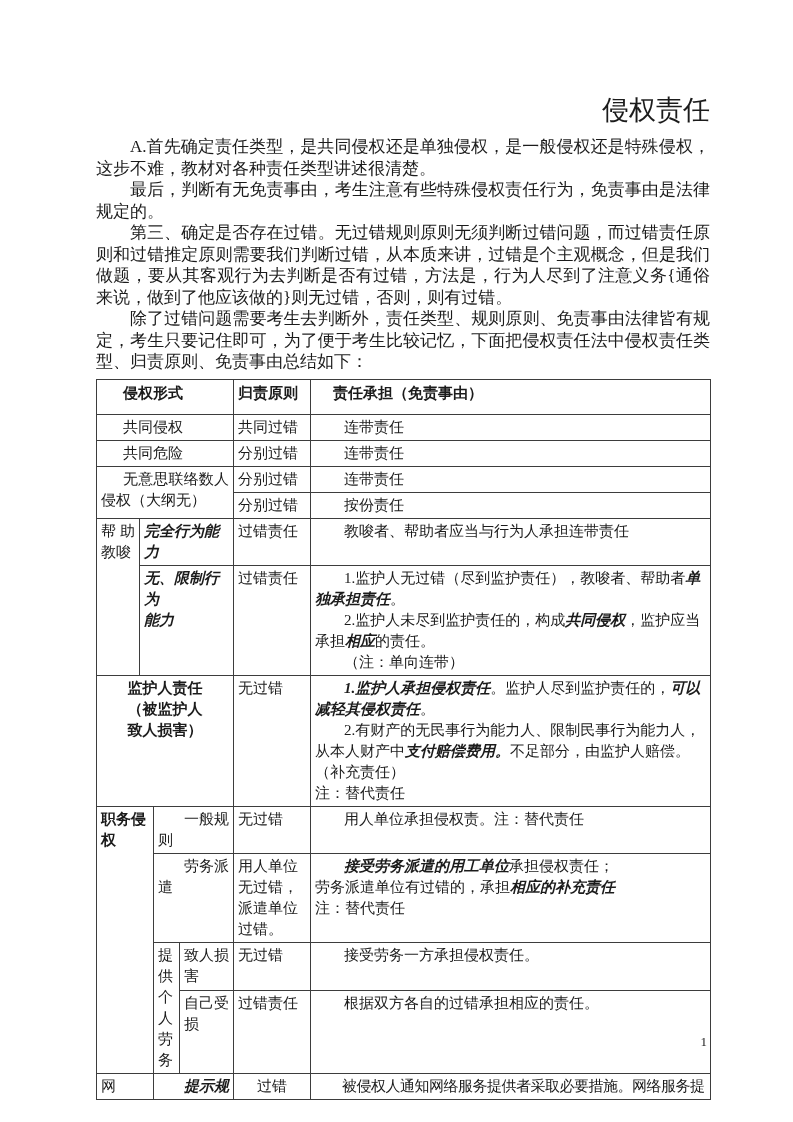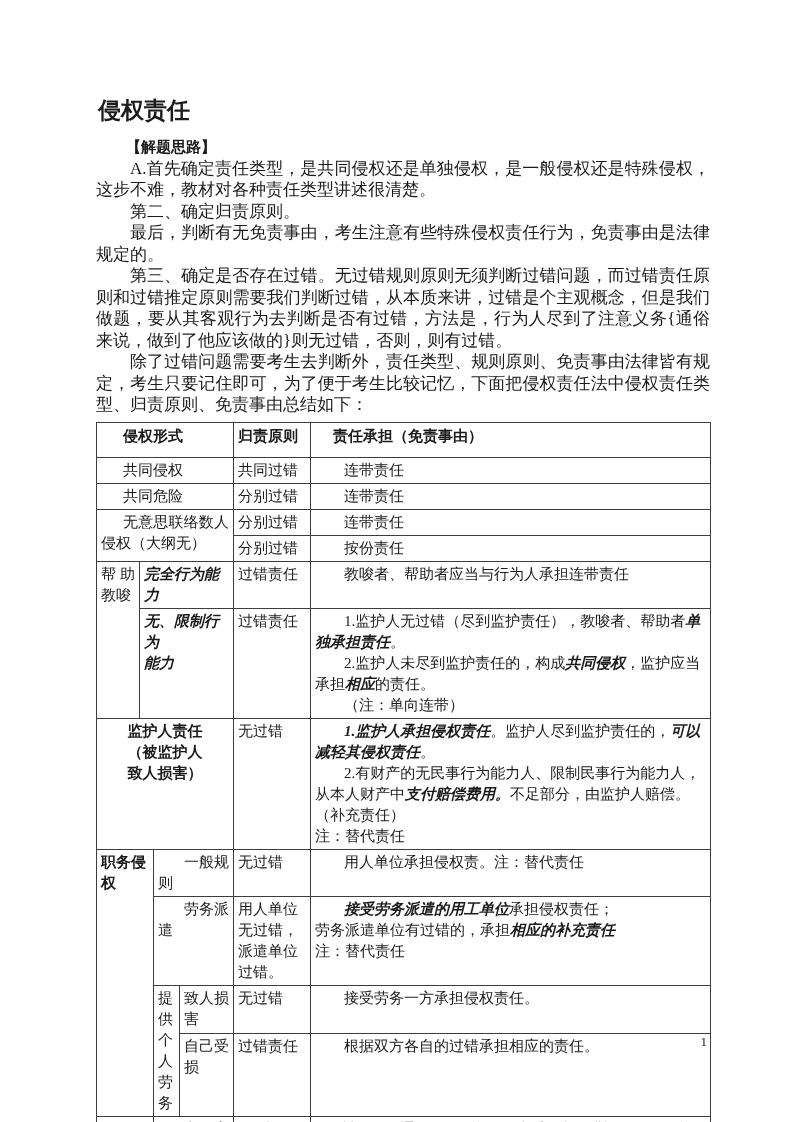--- a/index.html
+++ b/index.html
@@ -1,20 +1,20 @@
 <!DOCTYPE html>
 <html><head>
 <meta charset="utf-8">
 <style>
   html,body{margin:0;padding:0;background:#ffffff;}
   .page{position:relative;width:793px;height:1122px;background:#fff;overflow:hidden;
         font-family:"Liberation Serif",serif;color:#1b1b1b;}
   .content{position:absolute;left:96px;top:97px;width:614px;}
-  .doc-title{font-family:"Liberation Sans",sans-serif;font-size:23px;line-height:27px;
-             font-weight:700;margin:0 0 12px 2px;}
+  .doc-title{font-family:"Liberation Sans",sans-serif;font-size:27px;line-height:27px;
+             font-weight:400;margin:0 0 12px 2px;text-align:right;}
   .sec-heading{font-family:"Liberation Sans",sans-serif;font-size:15px;font-weight:700;
                line-height:21.5px;text-indent:2em;margin:0;}
   .para-body{font-size:17px;line-height:21.5px;text-indent:2em;text-align:justify;margin:0;}
   .doc-table{border-collapse:collapse;table-layout:fixed;width:614px;margin-top:6px;}
   .doc-table td{border:1px solid #3d3d3d;vertical-align:top;font-size:15px;line-height:21px;
                 padding:2px 4px;overflow:hidden;word-break:break-all;}
   .hd{font-weight:700;font-family:"Liberation Sans",sans-serif;}
   .form{text-indent:22px;text-align:justify;padding-right:8px;}
   .resp{text-indent:18px;}
   .rule{padding-left:6px;}
@@ -30,23 +30,21 @@
   .clip .para{white-space:nowrap;letter-spacing:-0.5px;text-indent:27px;}
   .bi{font-weight:700;font-style:italic;}
   .page-number{position:absolute;top:1034px;right:86px;font-size:13px;color:#222;}
 </style>
 </head>
 <body>
 
 <div class="page">
   <div class="content">
     <h1 class="doc-title">侵权责任</h1>
-    <p class="sec-heading">【解题思路】</p>
     <p class="para-body">A.首先确定责任类型，是共同侵权还是单独侵权，是一般侵权还是特殊侵权，这步不难，教材对各种责任类型讲述很清楚。</p>
-    <p class="para-body">第二、确定归责原则。</p>
     <p class="para-body">最后，判断有无免责事由，考生注意有些特殊侵权责任行为，免责事由是法律规定的。</p>
     <p class="para-body">第三、确定是否存在过错。无过错规则原则无须判断过错问题，而过错责任原则和过错推定原则需要我们判断过错，从本质来讲，过错是个主观概念，但是我们做题，要从其客观行为去判断是否有过错，方法是，行为人尽到了注意义务{通俗来说，做到了他应该做的}则无过错，否则，则有过错。</p>
     <p class="para-body">除了过错问题需要考生去判断外，责任类型、规则原则、免责事由法律皆有规定，考生只要记住即可，为了便于考生比较记忆，下面把侵权责任法中侵权责任类型、归责原则、免责事由总结如下：</p>
     <table class="doc-table">
         <colgroup>
           <col style="width: 43px;">
           <col style="width: 14px;">
           <col style="width: 26px;">
           <col style="width: 54px;">
           <col style="width: 77px;">

